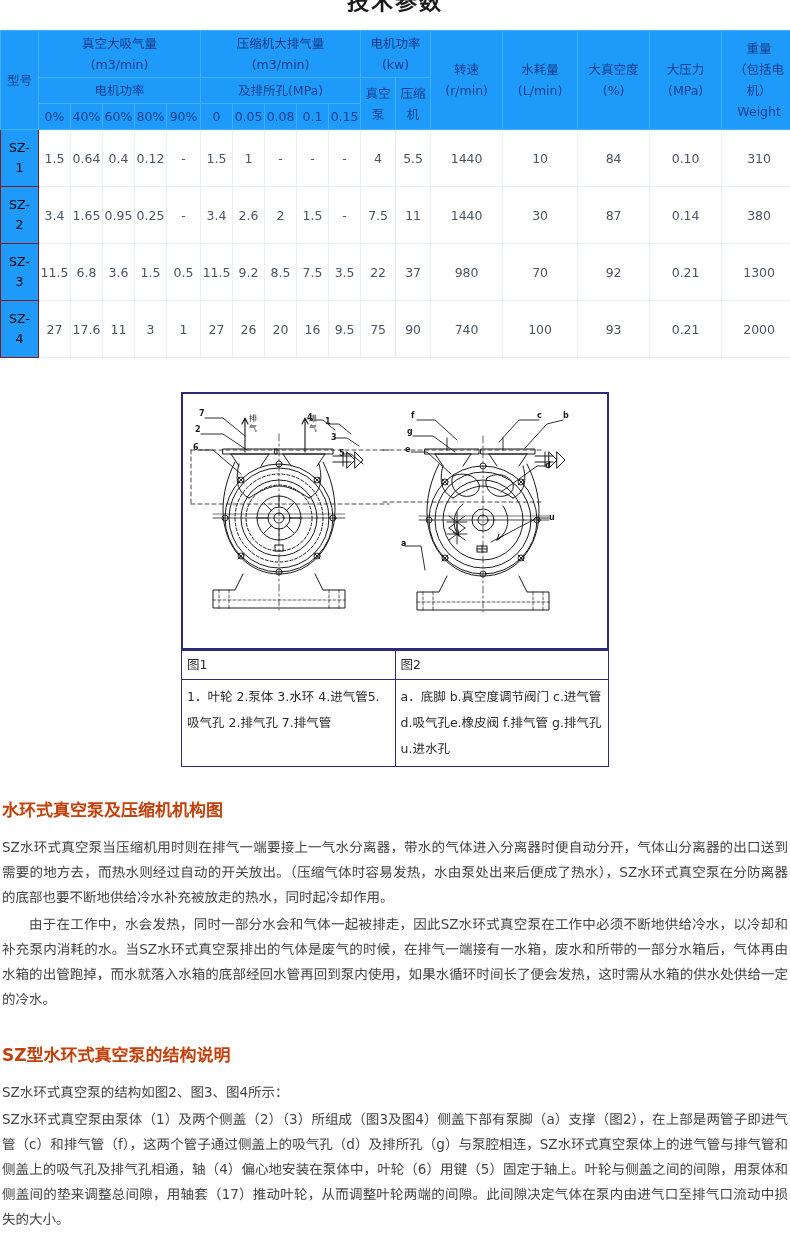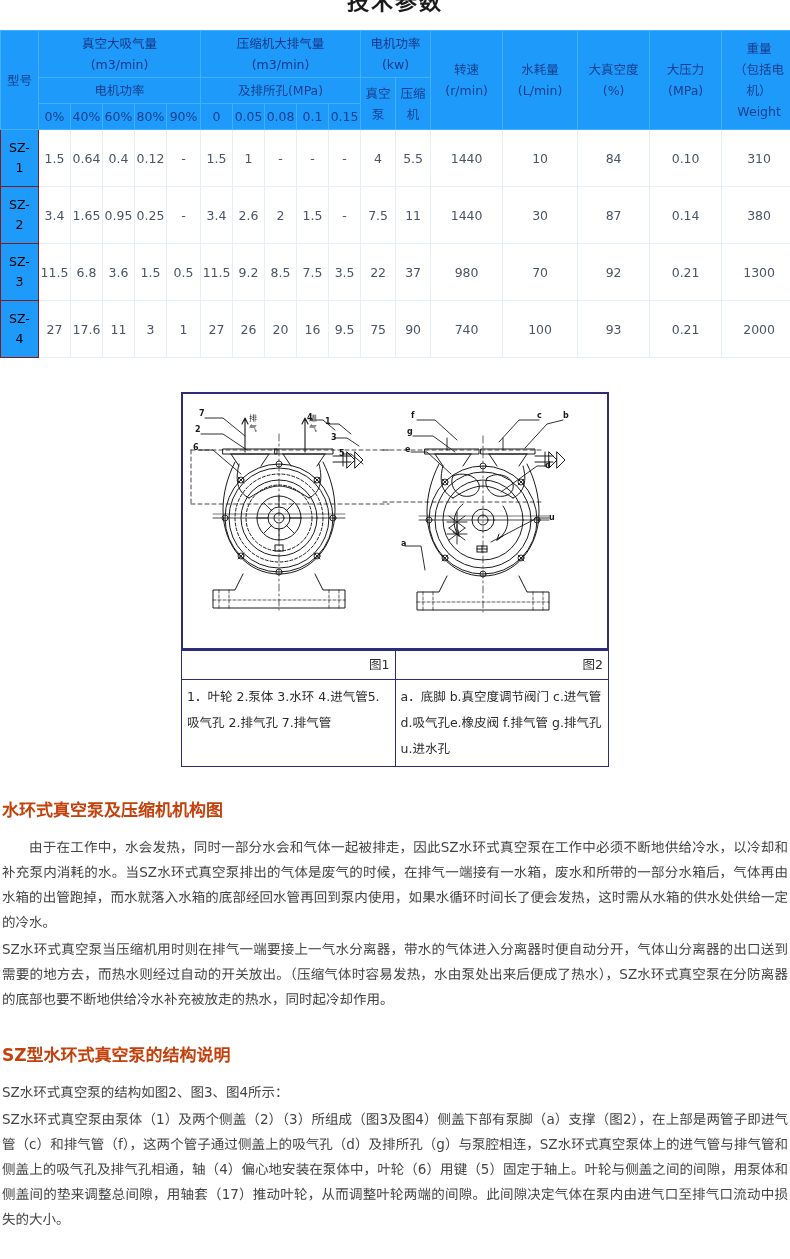--- a/index.html
+++ b/index.html
@@ -106,21 +106,21 @@
     font-size: 12.5px;
     color: #2b2b2b;
   }
   .caption-table td {
     border: 1px solid #2c2c7a;
     padding: 4px 5px;
     vertical-align: top;
     line-height: 26px;
   }
   .caption-table td.fignum {
-    text-align: right;
+    text-align: left;
     line-height: 22px;
     padding: 3px 5px;
   }
 
   
   .content {
     padding: 0 2px;
   }
   h2.section-h {
     font-size: 17px;
@@ -526,20 +526,20 @@
         <td>a．底脚 b.真空度调节阀门 c.进气管 d.吸气孔e.橡皮阀 f.排气管 g.排气孔 u.进水孔</td>
       </tr>
     </tbody>
   </table>
 </div>
 
 <div class="content">
 
   <h2 class="section-h">水环式真空泵及压缩机机构图</h2>
 
+  <p class="para">SZ水环式真空泵当压缩机用时则在排气一端要接上一气水分离器，带水的气体进入分离器时便自动分开，气体山分离器的出口送到需要的地方去，而热水则经过自动的开关放出。（压缩气体时容易发热，水由泵处出来后便成了热水），SZ水环式真空泵在分防离器的底部也要不断地供给冷水补充被放走的热水，同时起冷却作用。</p>
   <p class="para indent">由于在工作中，水会发热，同时一部分水会和气体一起被排走，因此SZ水环式真空泵在工作中必须不断地供给冷水，以冷却和补充泵内消耗的水。当SZ水环式真空泵排出的气体是废气的时候，在排气一端接有一水箱，废水和所带的一部分水箱后，气体再由水箱的出管跑掉，而水就落入水箱的底部经回水管再回到泵内使用，如果水循环时间长了便会发热，这时需从水箱的供水处供给一定的冷水。</p>
-  <p class="para">SZ水环式真空泵当压缩机用时则在排气一端要接上一气水分离器，带水的气体进入分离器时便自动分开，气体山分离器的出口送到需要的地方去，而热水则经过自动的开关放出。（压缩气体时容易发热，水由泵处出来后便成了热水），SZ水环式真空泵在分防离器的底部也要不断地供给冷水补充被放走的热水，同时起冷却作用。</p>
 
   <h2 class="section-h">SZ型水环式真空泵的结构说明</h2>
 
   <p class="para">SZ水环式真空泵的结构如图2、图3、图4所示：</p>
   <p class="para">SZ水环式真空泵由泵体（1）及两个侧盖（2）（3）所组成（图3及图4）侧盖下部有泵脚（a）支撑（图2），在上部是两管子即进气管（c）和排气管（f），这两个管子通过侧盖上的吸气孔（d）及排所孔（g）与泵腔相连，SZ水环式真空泵体上的进气管与排气管和侧盖上的吸气孔及排气孔相通，轴（4）偏心地安装在泵体中，叶轮（6）用键（5）固定于轴上。叶轮与侧盖之间的间隙，用泵体和侧盖间的垫来调整总间隙，用轴套（17）推动叶轮，从而调整叶轮两端的间隙。此间隙决定气体在泵内由进气口至排气口流动中损失的大小。</p>
 </div>
 
 </body></html>

